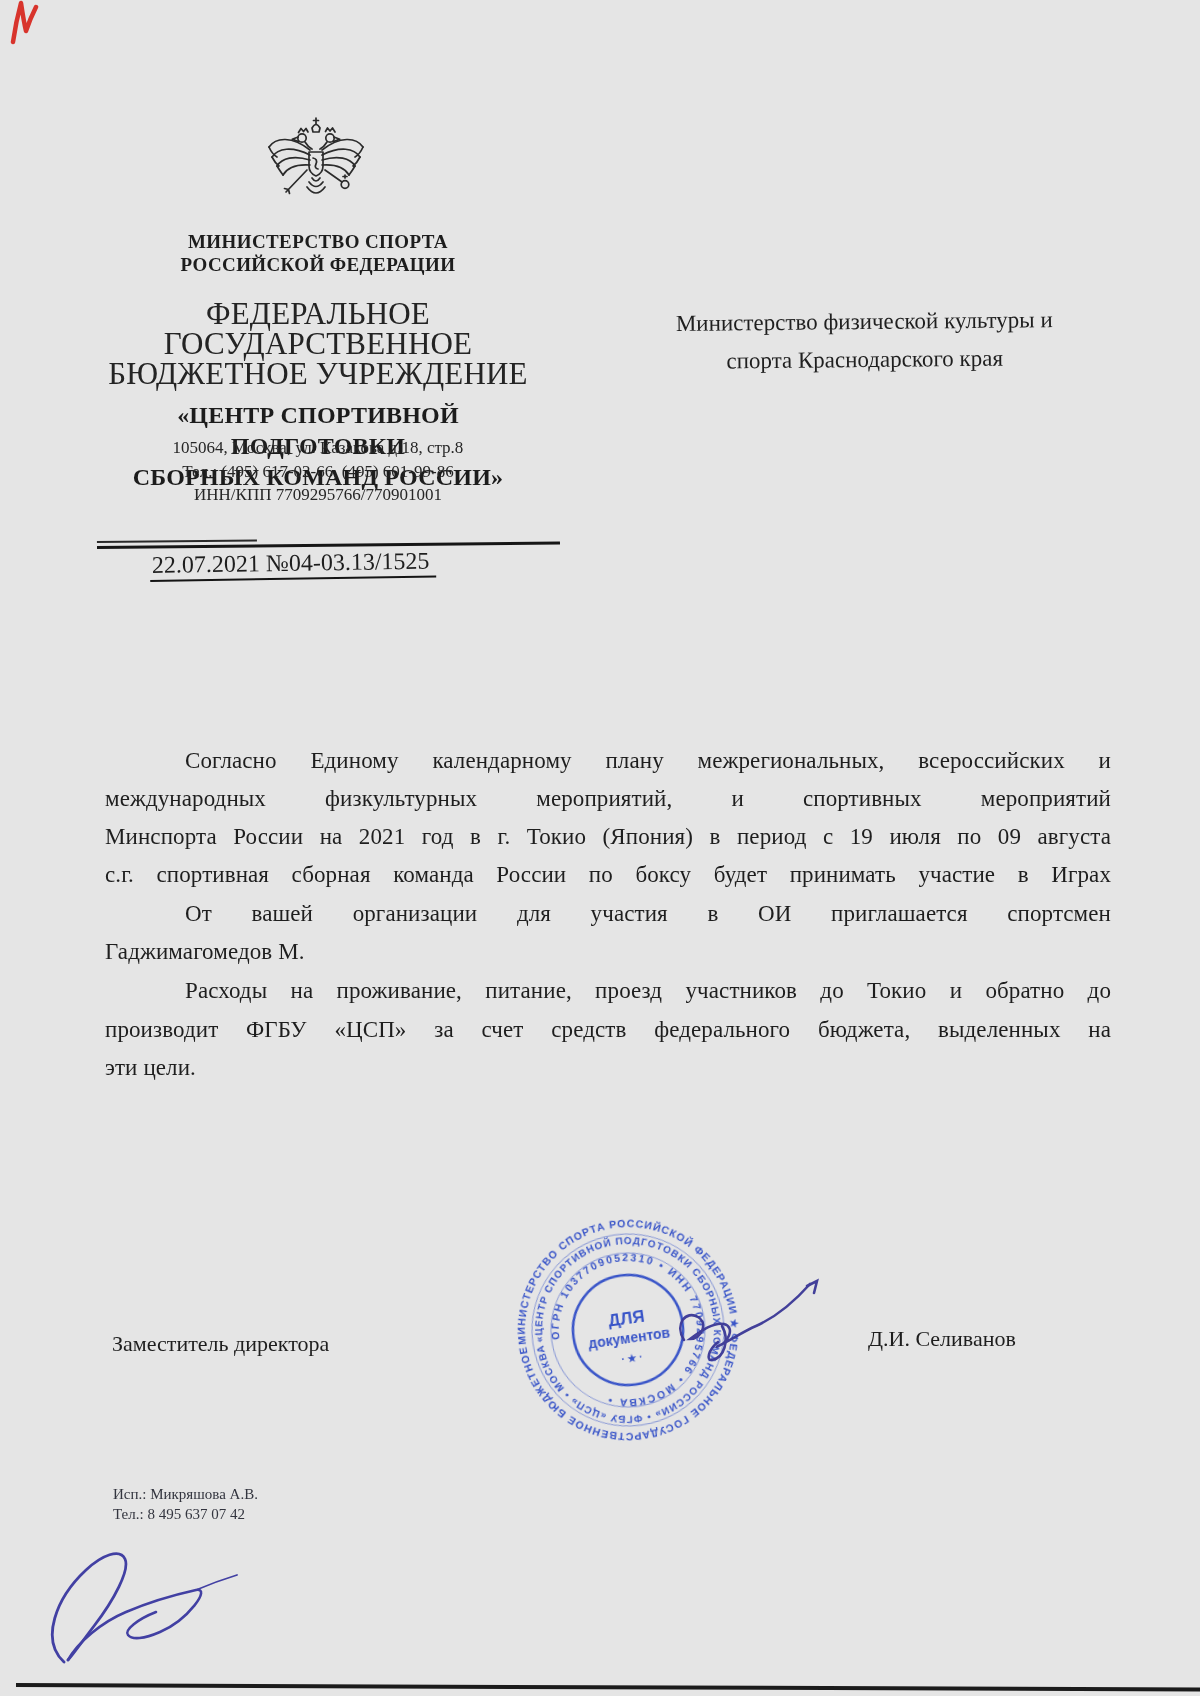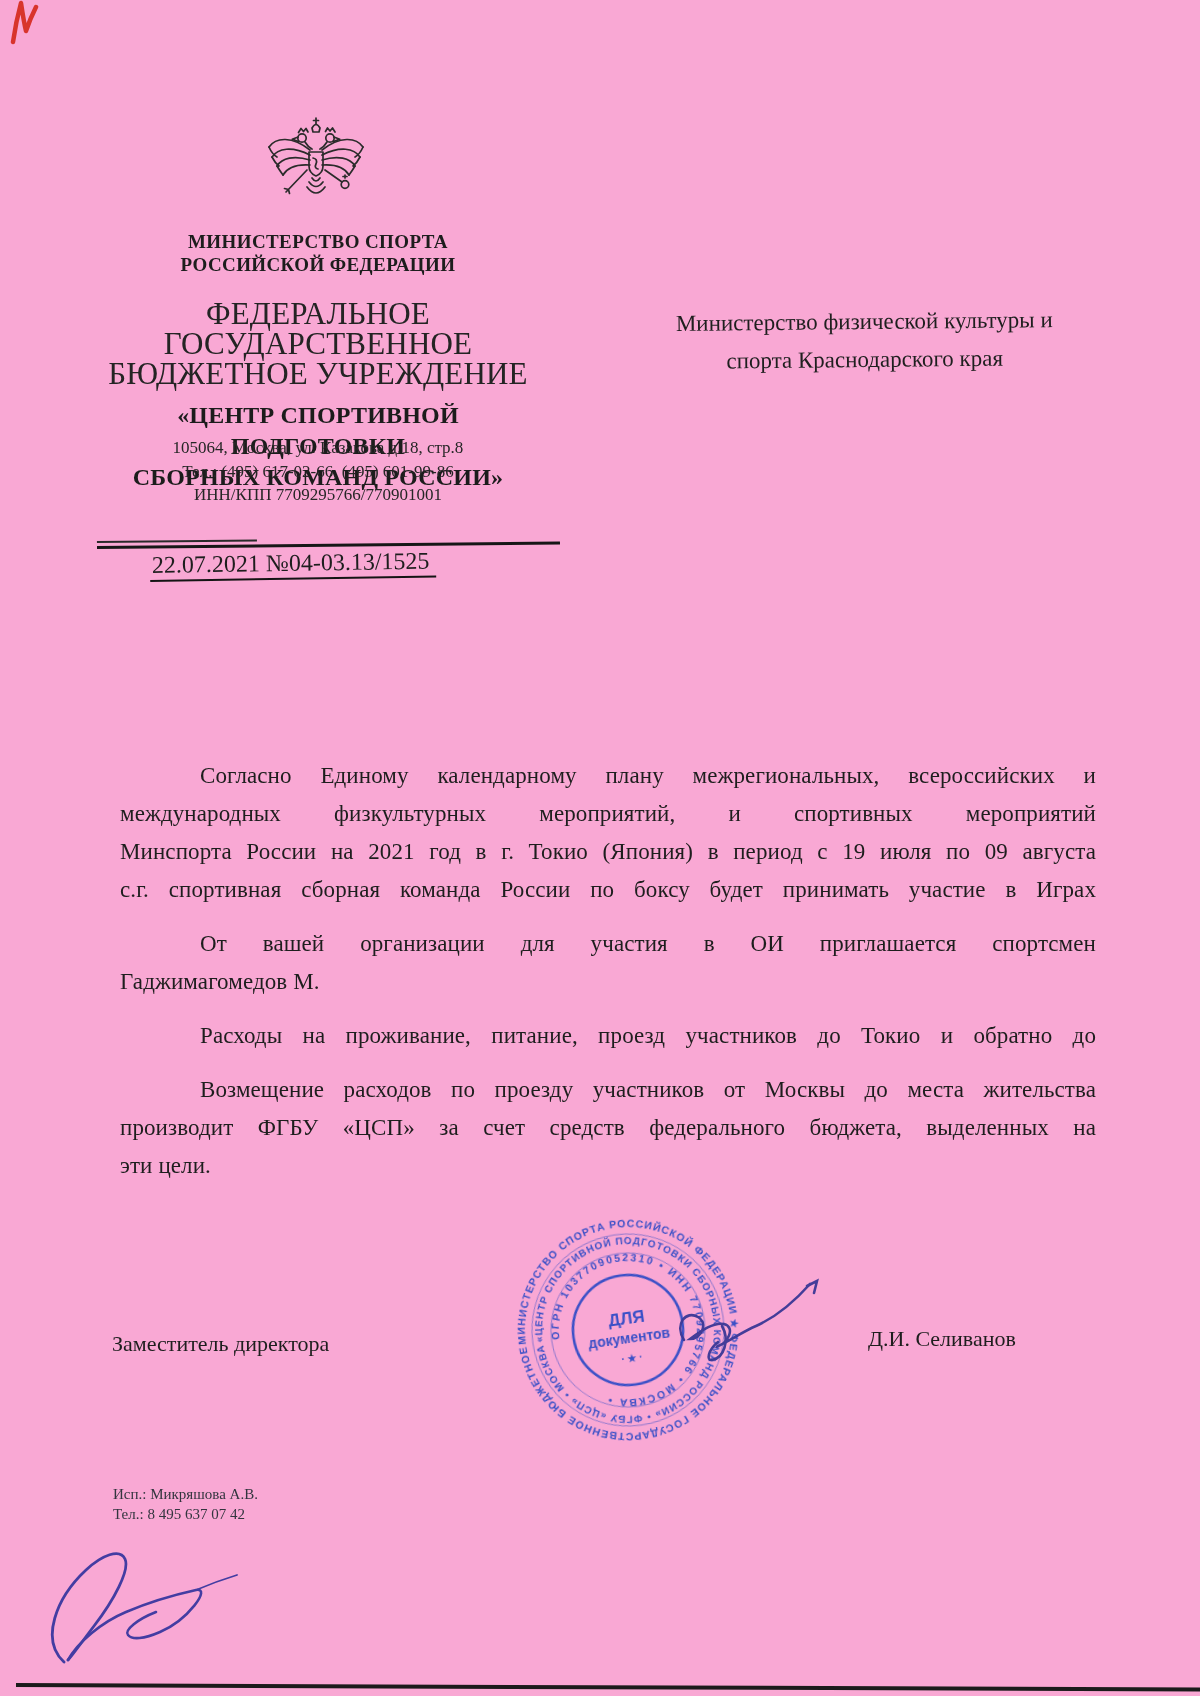--- a/index.html
+++ b/index.html
@@ -1,19 +1,19 @@
 <!DOCTYPE html>
 <html><head>
 <meta charset="utf-8">
 <style>
   * { margin:0; padding:0; box-sizing:border-box; }
   html,body { background:#ffffff; }
   .page {
     position:relative; width:1200px; height:1696px;
-    background:#f9a8d4; overflow:hidden;
+    background:#e5e5e5; overflow:hidden;
     font-family:"Liberation Serif","DejaVu Serif",serif;
     color:#212121;
   }
   .abs { position:absolute; }
 
   
   .lh-col { left:88px; width:460px; text-align:center; }
   .ministry { top:230px; font-size:19px; font-weight:bold; line-height:23px; letter-spacing:.4px; color:#1d1d1d; }
   .org-type { top:299px; font-size:31px; line-height:30px; letter-spacing:.2px; color:#242424; }
   .org-name { top:356px; font-size:24px; font-weight:bold; line-height:31px; letter-spacing:.2px; color:#1c1c1c;margin-top:44px; }
@@ -23,21 +23,21 @@
   .ref-rule { left:97px; top:546px; width:463px; height:3px; background:#161616; transform:rotate(-.55deg); transform-origin:left center; }
   .ref-rule::before { content:""; position:absolute; left:0; top:-5px; width:160px; height:1.5px; background:#2a2a2a; }
   .ref-line { left:150px; top:552px; font-size:24px; color:#1e1e1e; transform:rotate(-.9deg); transform-origin:left center; }
   .ref-line span { display:inline-block; border-bottom:2.5px solid #141414; padding:0 6px 1px 2px; }
 
   
   .recipient { left:612px; top:303px; width:505px; text-align:center; font-size:23px; line-height:38px; color:#1f1f1f; transform:rotate(-.6deg); }
 
   
   .body-text { left:104px; top:741px; width:1008px; font-size:23px; line-height:38px; color:#1e1e1e; letter-spacing:.1px; }
-  .body-text p { margin:16px; }
+  .body-text p { margin:1px; }
   .bl { display:block; text-align:justify; text-align-last:justify; white-space:normal; }
   .bl.first { text-indent:80px; }
   .bl.last { text-align-last:left; }
 
   
   .sign-pos  { left:112px; top:1331px; font-size:22px; color:#1e1e1e; }
   .sign-name { left:868px; top:1326px; font-size:22px; color:#1e1e1e; }
 
   
   .stamp { left:508px; top:1210px; width:240px; height:240px; transform:rotate(-8deg); opacity:.92; filter:blur(.35px); }
@@ -129,21 +129,20 @@
       <span class="bl">с.г. спортивная сборная команда России по боксу будет принимать участие в  Играх</span>
     </p>
     <p>
       <span class="bl first">От вашей организации для участия в ОИ приглашается спортсмен</span>
       <span class="bl last">Гаджимагомедов М.</span>
     </p>
     <p>
       <span class="bl first">Расходы на проживание, питание, проезд участников до Токио и обратно до</span>
     </p>
     <p>
-      <span class="bl first">Возмещение расходов по проезду участников от Москвы до места жительства</span>
       <span class="bl">производит ФГБУ «ЦСП» за счет средств федерального бюджета, выделенных на</span>
       <span class="bl last">эти цели.</span>
     </p>
   </div>
 
   <svg class="abs stamp" width="240" height="240" viewBox="0 0 240 240">
     <defs>
       <path id="ringO" d="M120,120 m-103,0 a103,103 0 1,1 206,0 a103,103 0 1,1 -206,0"></path>
       <path id="ringM" d="M120,120 m-86,0 a86,86 0 1,1 172,0 a86,86 0 1,1 -172,0"></path>
       <path id="ringI" d="M120,120 m-69,0 a69,69 0 1,1 138,0 a69,69 0 1,1 -138,0"></path>

